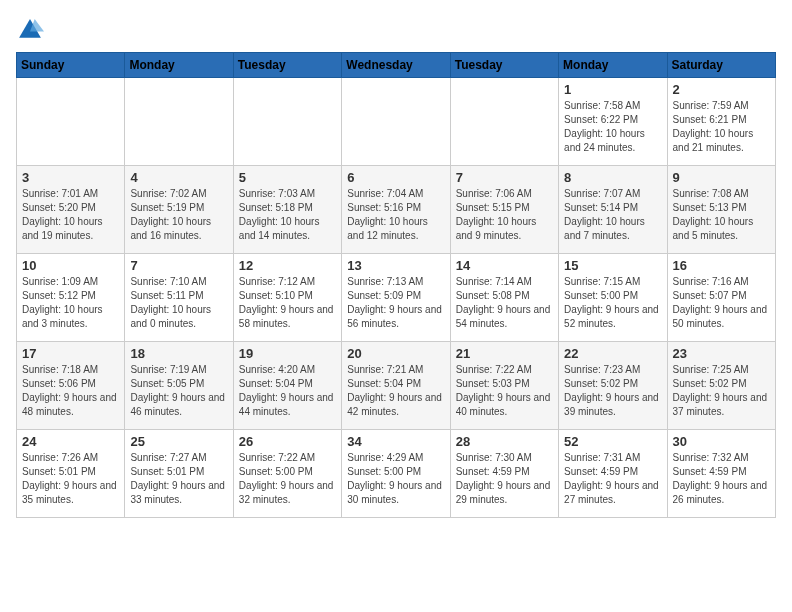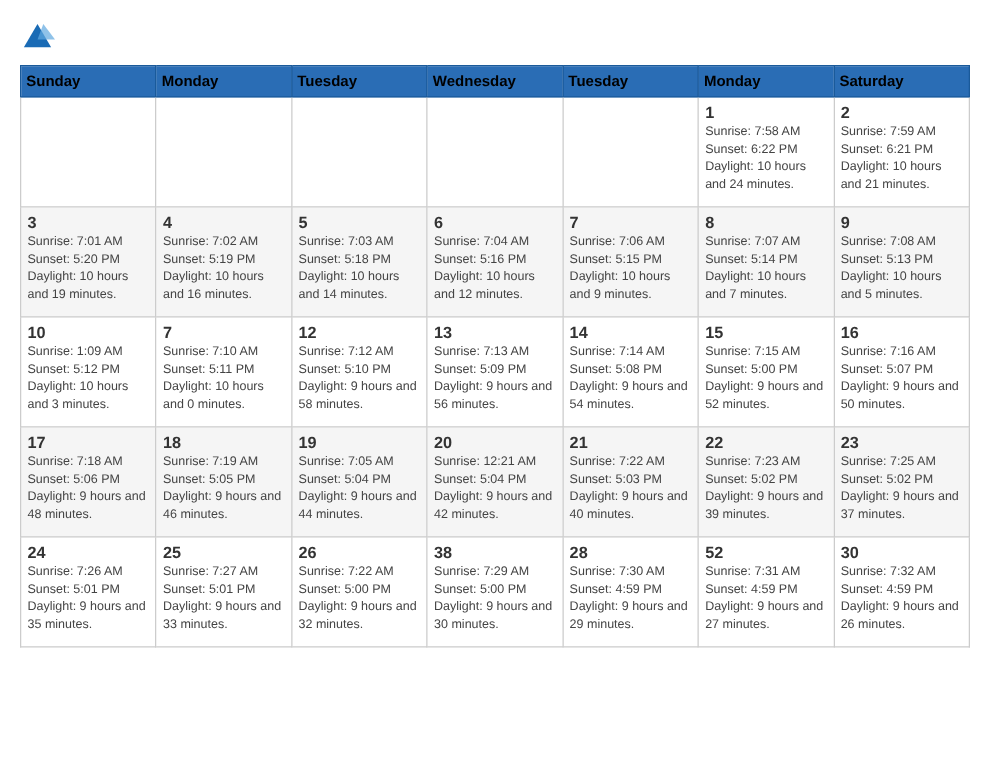--- a/index.html
+++ b/index.html
@@ -235,27 +235,27 @@
 Daylight: 9 hours and 48 minutes.</div>
         </td>
         <td>
           <span class="day-num">18</span>
           <div class="day-info">Sunrise: 7:19 AM
 Sunset: 5:05 PM
 Daylight: 9 hours and 46 minutes.</div>
         </td>
         <td>
           <span class="day-num">19</span>
-          <div class="day-info">Sunrise: 7:05 AM
+          <div class="day-info">Sunrise: 4:20 AM
 Sunset: 5:04 PM
 Daylight: 9 hours and 44 minutes.</div>
         </td>
         <td>
           <span class="day-num">20</span>
-          <div class="day-info">Sunrise: 12:21 AM
+          <div class="day-info">Sunrise: 7:21 AM
 Sunset: 5:04 PM
 Daylight: 9 hours and 42 minutes.</div>
         </td>
         <td>
           <span class="day-num">21</span>
           <div class="day-info">Sunrise: 7:22 AM
 Sunset: 5:03 PM
 Daylight: 9 hours and 40 minutes.</div>
         </td>
         <td>
@@ -284,22 +284,22 @@
 Sunset: 5:01 PM
 Daylight: 9 hours and 33 minutes.</div>
         </td>
         <td>
           <span class="day-num">26</span>
           <div class="day-info">Sunrise: 7:22 AM
 Sunset: 5:00 PM
 Daylight: 9 hours and 32 minutes.</div>
         </td>
         <td>
-          <span class="day-num">38</span>
-          <div class="day-info">Sunrise: 7:29 AM
+          <span class="day-num">34</span>
+          <div class="day-info">Sunrise: 4:29 AM
 Sunset: 5:00 PM
 Daylight: 9 hours and 30 minutes.</div>
         </td>
         <td>
           <span class="day-num">28</span>
           <div class="day-info">Sunrise: 7:30 AM
 Sunset: 4:59 PM
 Daylight: 9 hours and 29 minutes.</div>
         </td>
         <td>

